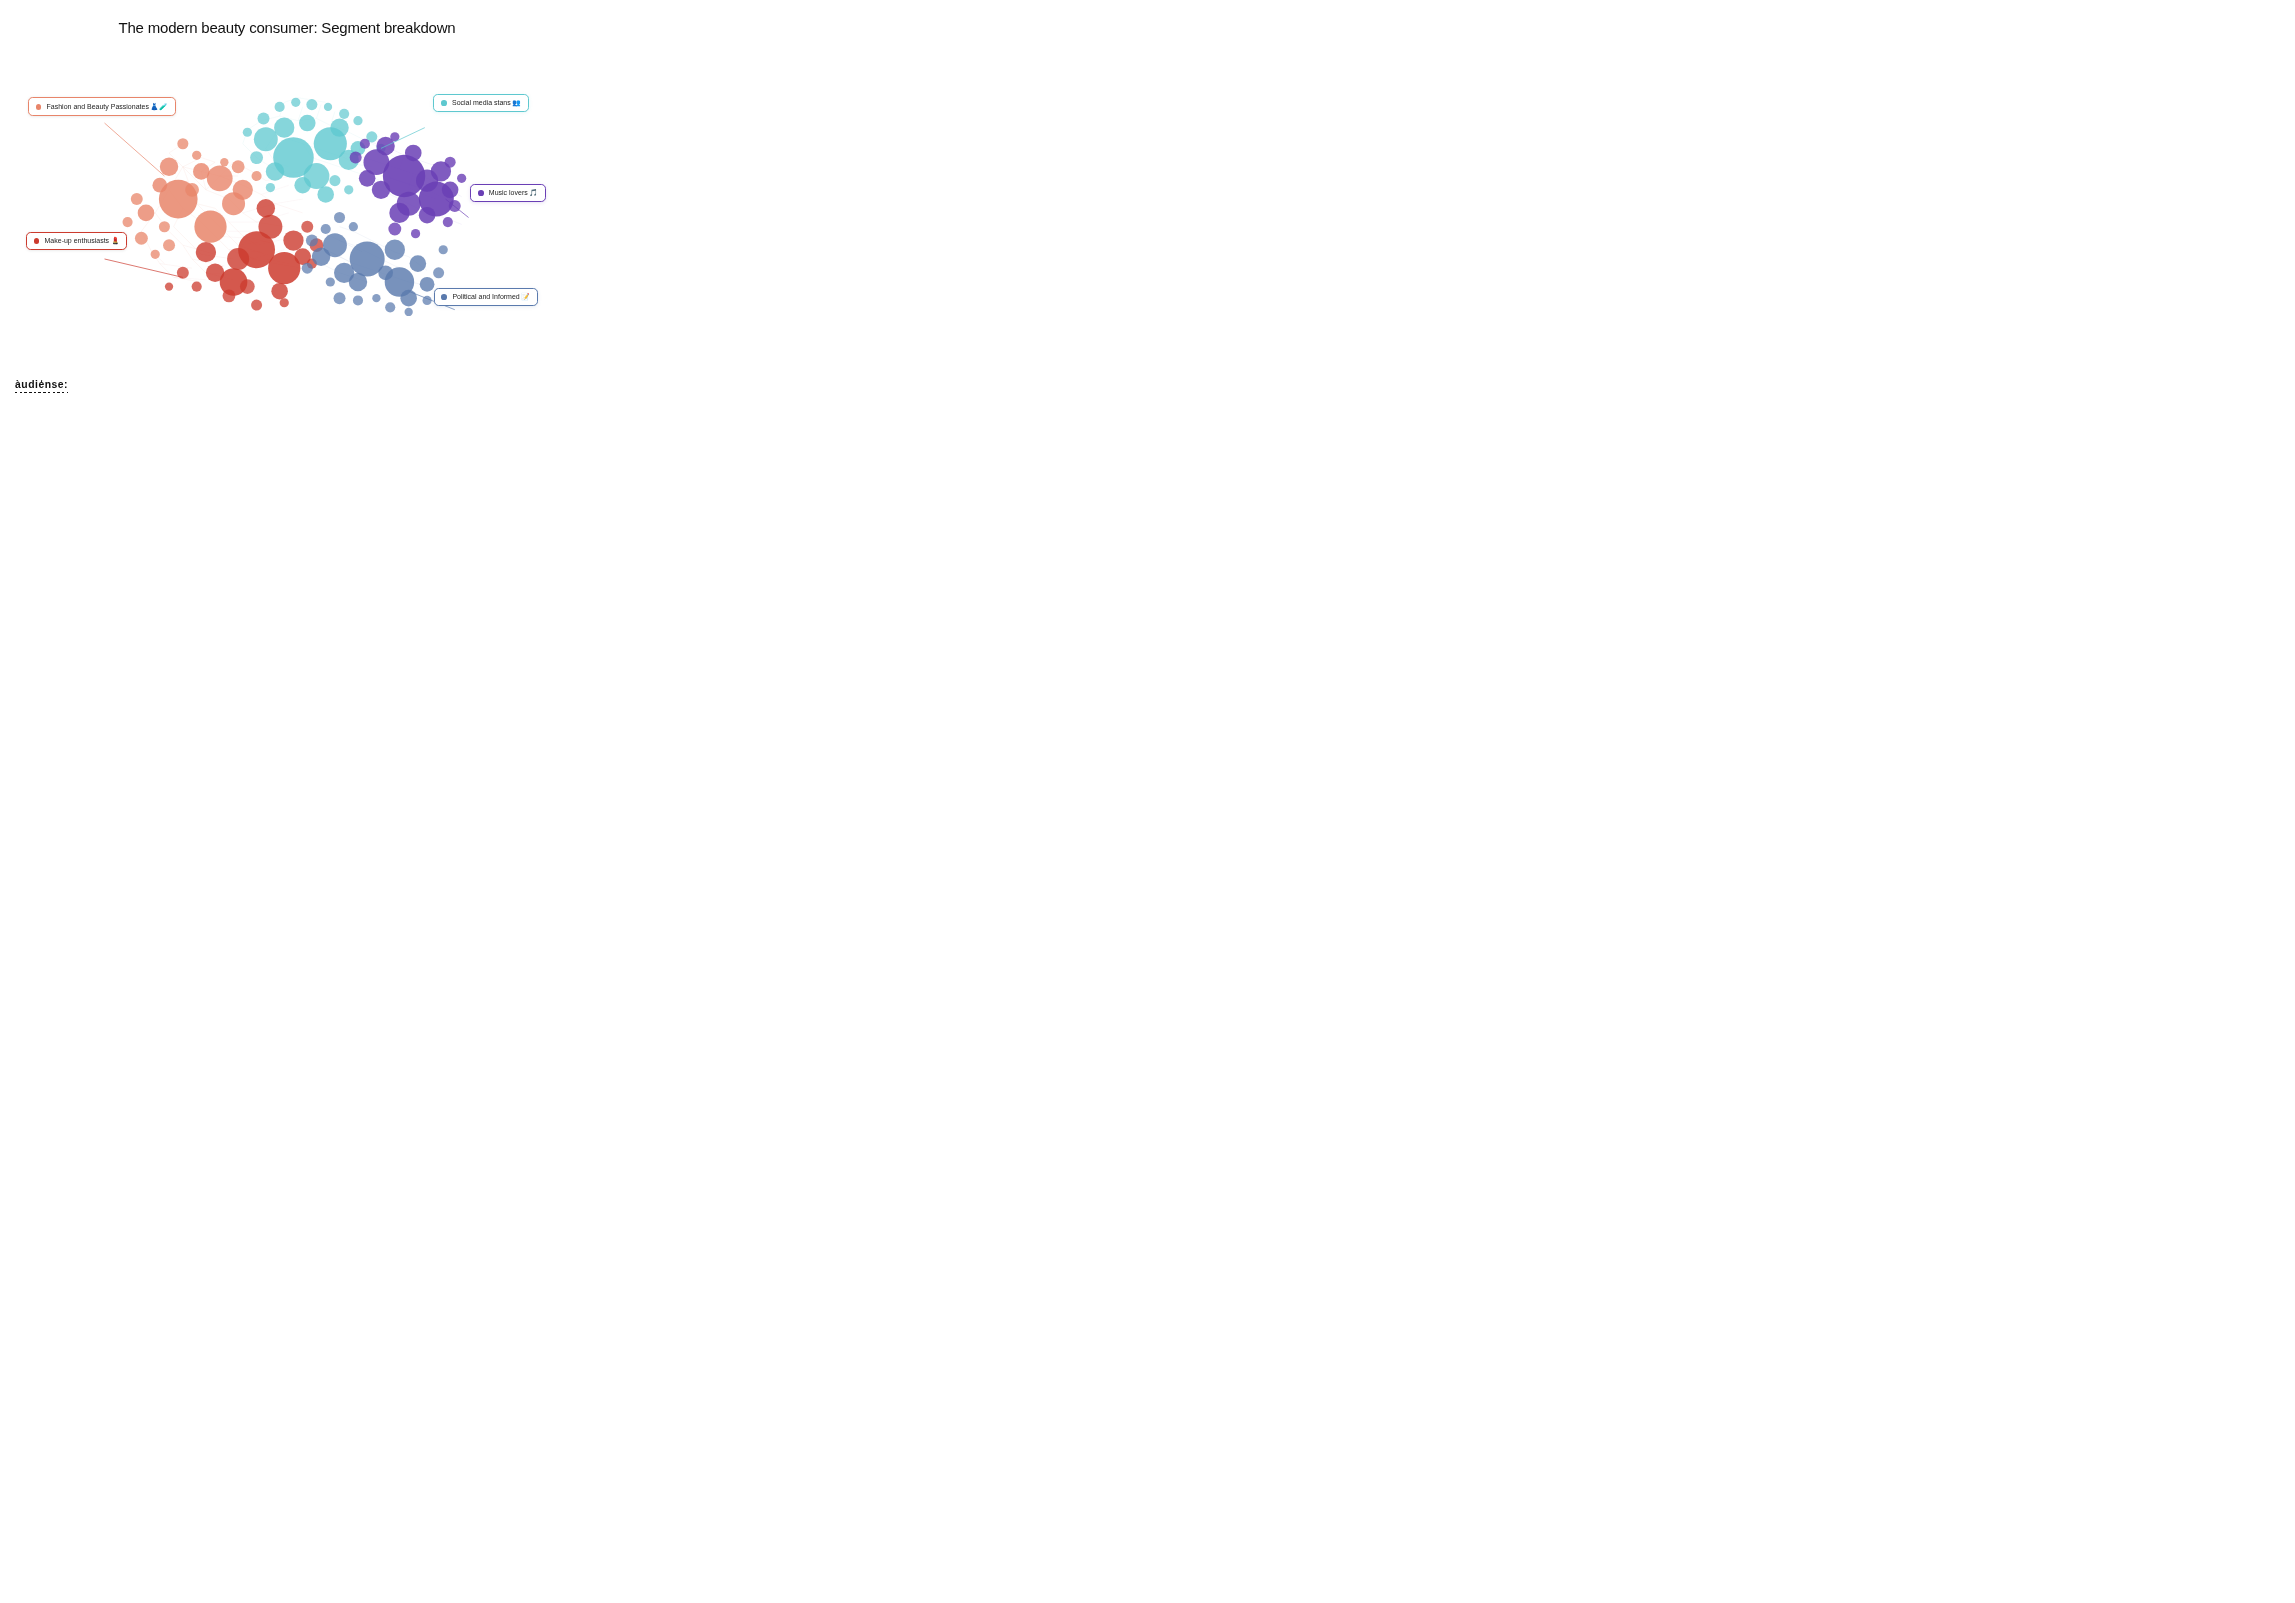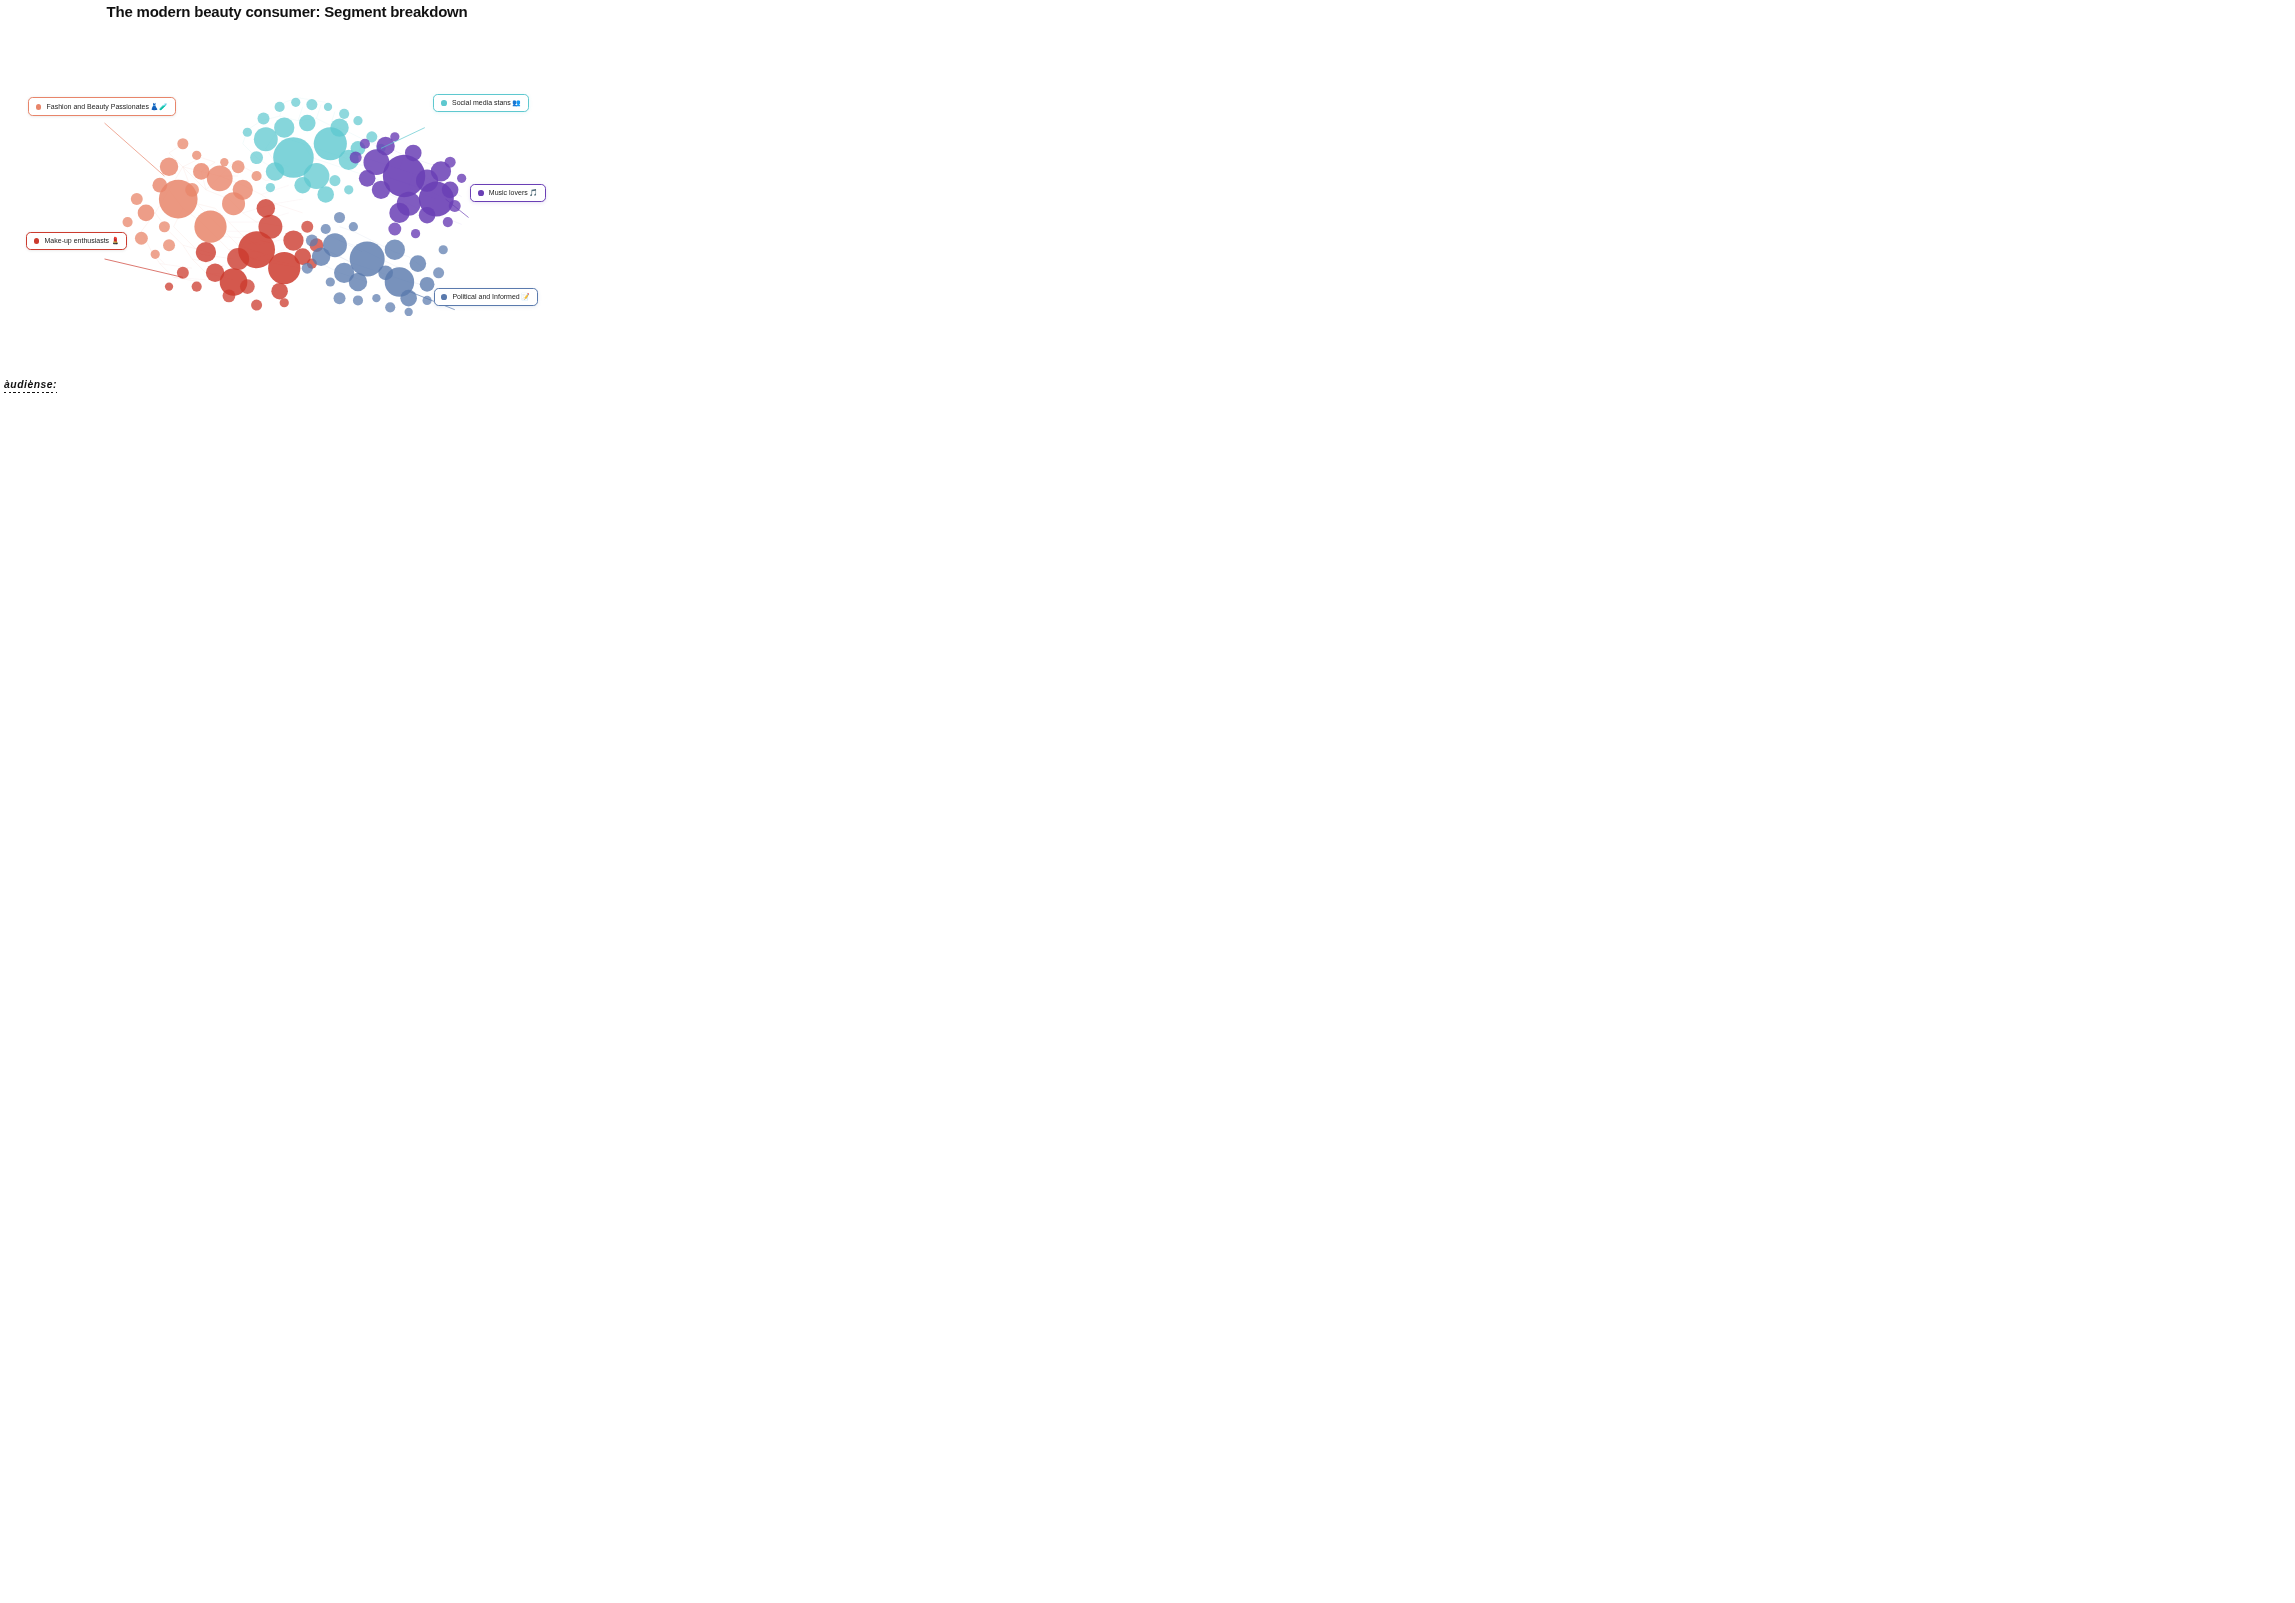--- a/index.html
+++ b/index.html
@@ -13,23 +13,23 @@
     }
     .page-container {
       width: 574px;
       height: 401px;
       position: relative;
       background: #fff;
     }
     .title {
       text-align: center;
       font-size: 15px;
-      font-weight: 700;
+      font-weight: 400;
       color: #111;
-      padding-top: 3px;
+      padding-top: 19px;
       letter-spacing: -0.2px;
     }
     .chart-area {
       position: absolute;
       top: 47px;
       left: 0;
       width: 100%;
       height: 341px;
     }
     svg.network {
@@ -72,26 +72,25 @@
       display: inline-block;
       width: 5.7px;
       height: 5.7px;
       border-radius: 50%;
       margin-right: 3.3px;
       vertical-align: middle;
     }
     .audiense-logo {
       position: absolute;
       bottom: 8.5px;
-      left: 4px;
+      left: 15px;
       font-size: 10.4px;
       font-weight: 700;
       color: #111;
       letter-spacing: 0.5px;
-      font-style: italic;
     }
   </style>
 </head>
 <body>
 
 <div class="page-container">
   <h1 class="title">The modern beauty consumer: Segment breakdown</h1>
 
   <div class="chart-area">
     <svg class="network" viewBox="0 0 1212 740" xmlns="http://www.w3.org/2000/svg">

